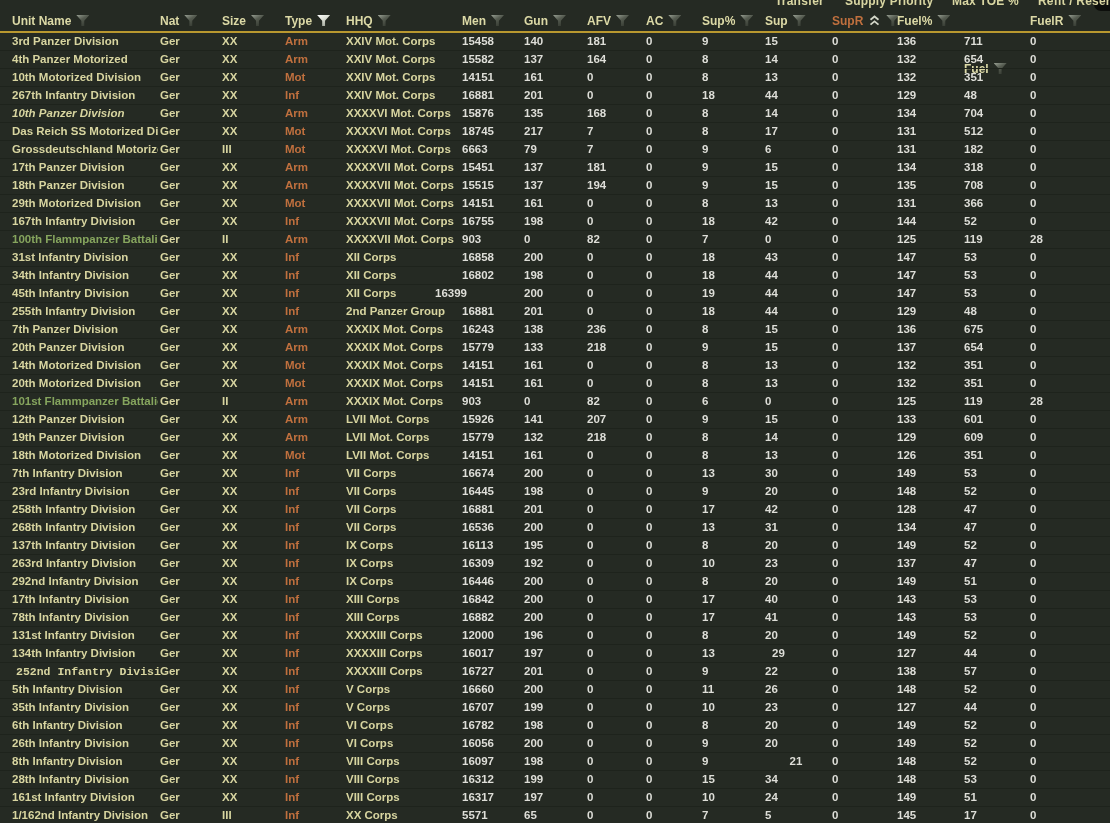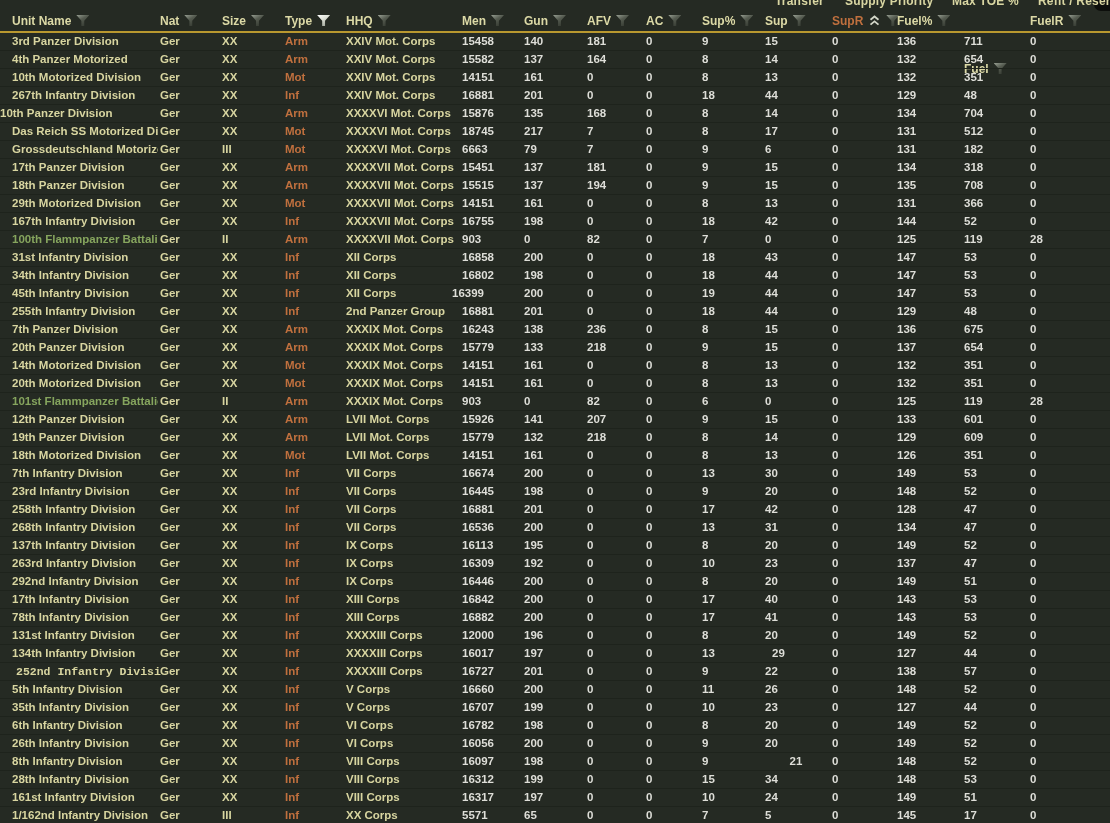--- a/index.html
+++ b/index.html
@@ -198,21 +198,21 @@
         <span class="cell" style="left: 587px; width: 56px;">0</span>
         <span class="cell" style="left: 646px; width: 52px;">0</span>
         <span class="cell" style="left: 702px; width: 60px;">18</span>
         <span class="cell" style="left: 765px; width: 62px;">44</span>
         <span class="cell" style="left: 832px; width: 62px;">0</span>
         <span class="cell" style="left: 897px; width: 62px;">129</span>
         <span class="cell" style="left: 964px; width: 62px;">48</span>
         <span class="cell" style="left: 1030px; width: 60px;">0</span>
       </div>
       <div class="row">
-        <span class="cell cream" style="left: 0; width: 146px;">10th Panzer Division</span>
+        <span class="cell cream" style="left: 12px; width: 146px; font-style: italic;">10th Panzer Division</span>
         <span class="cell cream" style="left: 160px; width: 60px;">Ger</span>
         <span class="cell cream" style="left: 222px; width: 60px;">XX</span>
         <span class="cell orange" style="left: 285px; width: 58px;">Arm</span>
         <span class="cell cream" style="left: 346px; width: 114px;">XXXXVI Mot. Corps</span>
         <span class="cell" style="left: 462px; width: 58px;">15876</span>
         <span class="cell" style="left: 524px; width: 60px;">135</span>
         <span class="cell" style="left: 587px; width: 56px;">168</span>
         <span class="cell" style="left: 646px; width: 52px;">0</span>
         <span class="cell" style="left: 702px; width: 60px;">8</span>
         <span class="cell" style="left: 765px; width: 62px;">14</span>
@@ -373,21 +373,21 @@
         <span class="cell" style="left: 897px; width: 62px;">147</span>
         <span class="cell" style="left: 964px; width: 62px;">53</span>
         <span class="cell" style="left: 1030px; width: 60px;">0</span>
       </div>
       <div class="row">
         <span class="cell cream" style="left: 12px; width: 146px;">45th Infantry Division</span>
         <span class="cell cream" style="left: 160px; width: 60px;">Ger</span>
         <span class="cell cream" style="left: 222px; width: 60px;">XX</span>
         <span class="cell orange" style="left: 285px; width: 58px;">Inf</span>
         <span class="cell cream" style="left: 346px; width: 114px;">XII Corps</span>
-        <span class="cell" style="left: 452px; width: 58px;">16399</span>
+        <span class="cell" style="left: 435px; width: 58px;">16399</span>
         <span class="cell" style="left: 524px; width: 60px;">200</span>
         <span class="cell" style="left: 587px; width: 56px;">0</span>
         <span class="cell" style="left: 646px; width: 52px;">0</span>
         <span class="cell" style="left: 702px; width: 60px;">19</span>
         <span class="cell" style="left: 765px; width: 62px;">44</span>
         <span class="cell" style="left: 832px; width: 62px;">0</span>
         <span class="cell" style="left: 897px; width: 62px;">147</span>
         <span class="cell" style="left: 964px; width: 62px;">53</span>
         <span class="cell" style="left: 1030px; width: 60px;">0</span>
       </div>

